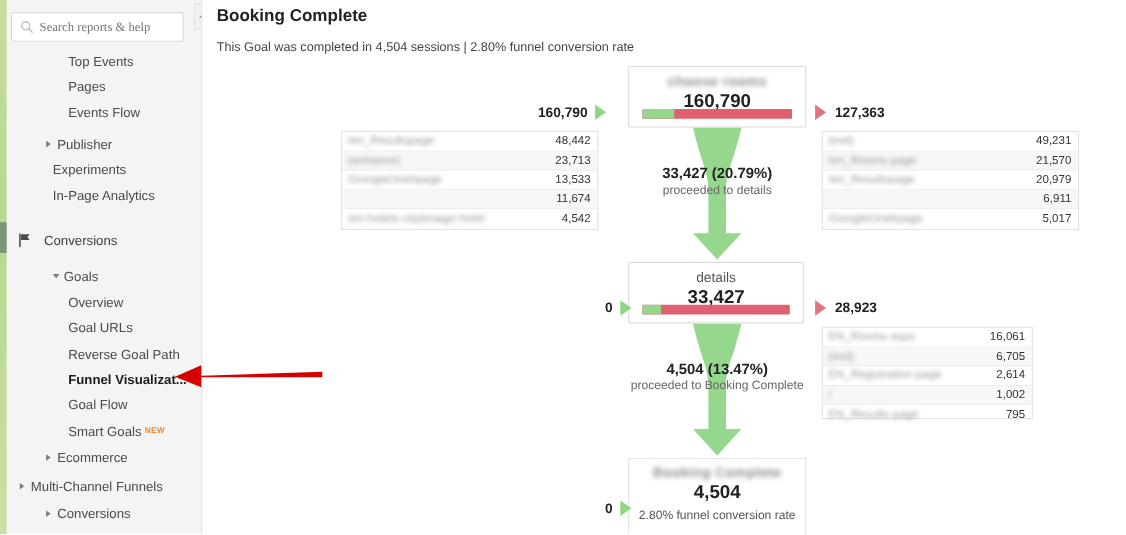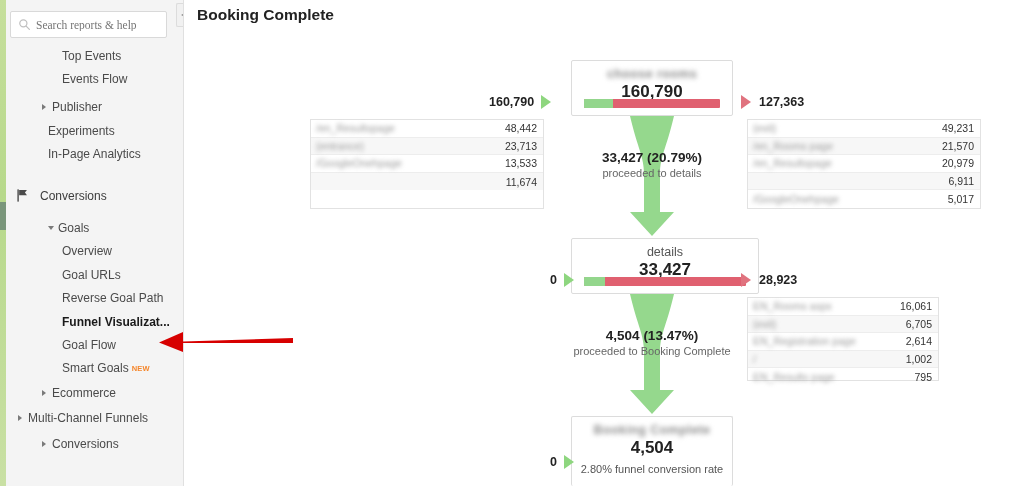--- a/index.html
+++ b/index.html
@@ -153,20 +153,23 @@
     </div>
 
     <div class="collapse-btn">◀</div>
 
     <div class="nav">
 
       <div class="nav-item lvl3">
         <span>Top Events</span>
       </div>
 
+      <div class="nav-item lvl3">
+        <span>Pages</span>
+      </div>
 
       <div class="nav-item lvl3">
         <span>Events Flow</span>
       </div>
 
       <div class="nav-item gap" style="padding-left:52px;">
         <span class="caret caret-right"></span>
         <span>Publisher</span>
       </div>
 
@@ -230,20 +233,21 @@
         <span class="caret caret-right"></span>
         <span>Conversions</span>
       </div>
 
     </div>
   </div>
 
   <div class="main">
 
     <div class="page-title">Booking Complete</div>
+    <div class="page-sub">This Goal was completed in 4,504 sessions | 2.80% funnel conversion rate</div>
 
     <div class="step-box" style="left:387px;top:60px;width:162px;height:56px;">
       <div class="step-title blurred">choose rooms</div>
       <div class="step-count">160,790</div>
       <div class="bar" style="top:38px;">
         <div class="bar-fill" style="width:21%"></div>
       </div>
     </div>
 
     <div class="marker" style="left:305px;top:95px;">
@@ -266,20 +270,24 @@
         <span class="st-val">23,713</span>
       </div>
       <div class="st-row">
         <span class="st-label">/GoogleOnehpage</span>
         <span class="st-val">13,533</span>
       </div>
       <div class="st-row alt">
         <span class="st-label"></span>
         <span class="st-val">11,674</span>
       </div>
+      <div class="st-row">
+        <span class="st-label">/en-hotels-citybroage-hotel</span>
+        <span class="st-val">4,542</span>
+      </div>
     </div>
 
     <div class="side-table" style="left:563px;top:119px;width:234px;height:90px;">
       <div class="st-row">
         <span class="st-label">(exit)</span>
         <span class="st-val">49,231</span>
       </div>
       <div class="st-row alt">
         <span class="st-label">/en_Rooms page</span>
         <span class="st-val">21,570</span>
@@ -301,21 +309,21 @@
     <div class="funnel" style="left:420px;top:116px;width:96px;height:122px;">
       <svg width="96" height="122" viewBox="0 0 96 122">
         <path d="M26 0 L70 0 C62 34 56 40 56 58 L56 96 L70 96 L48 120 L26 96 L40 96 L40 58 C40 40 34 34 26 0 Z" fill="#95d88d"></path>
       </svg>
     </div>
     <div class="funnel-label" style="left:468px;top:150px;">
       <div class="big">33,427 (20.79%)</div>
       <div class="small">proceeded to details</div>
     </div>
 
-    <div class="step-box" style="left:387px;top:238px;width:188px;height:56px;">
+    <div class="step-box" style="left:387px;top:238px;width:160px;height:56px;">
       <div class="step-title">details</div>
       <div class="step-count">33,427</div>
       <div class="bar" style="top:38px;">
         <div class="bar-fill" style="width:13%"></div>
       </div>
     </div>
 
     <div class="marker" style="left:366px;top:273px;">
       <span>0</span>
       <span class="tri tri-green" style="margin-left:7px;"></span>

